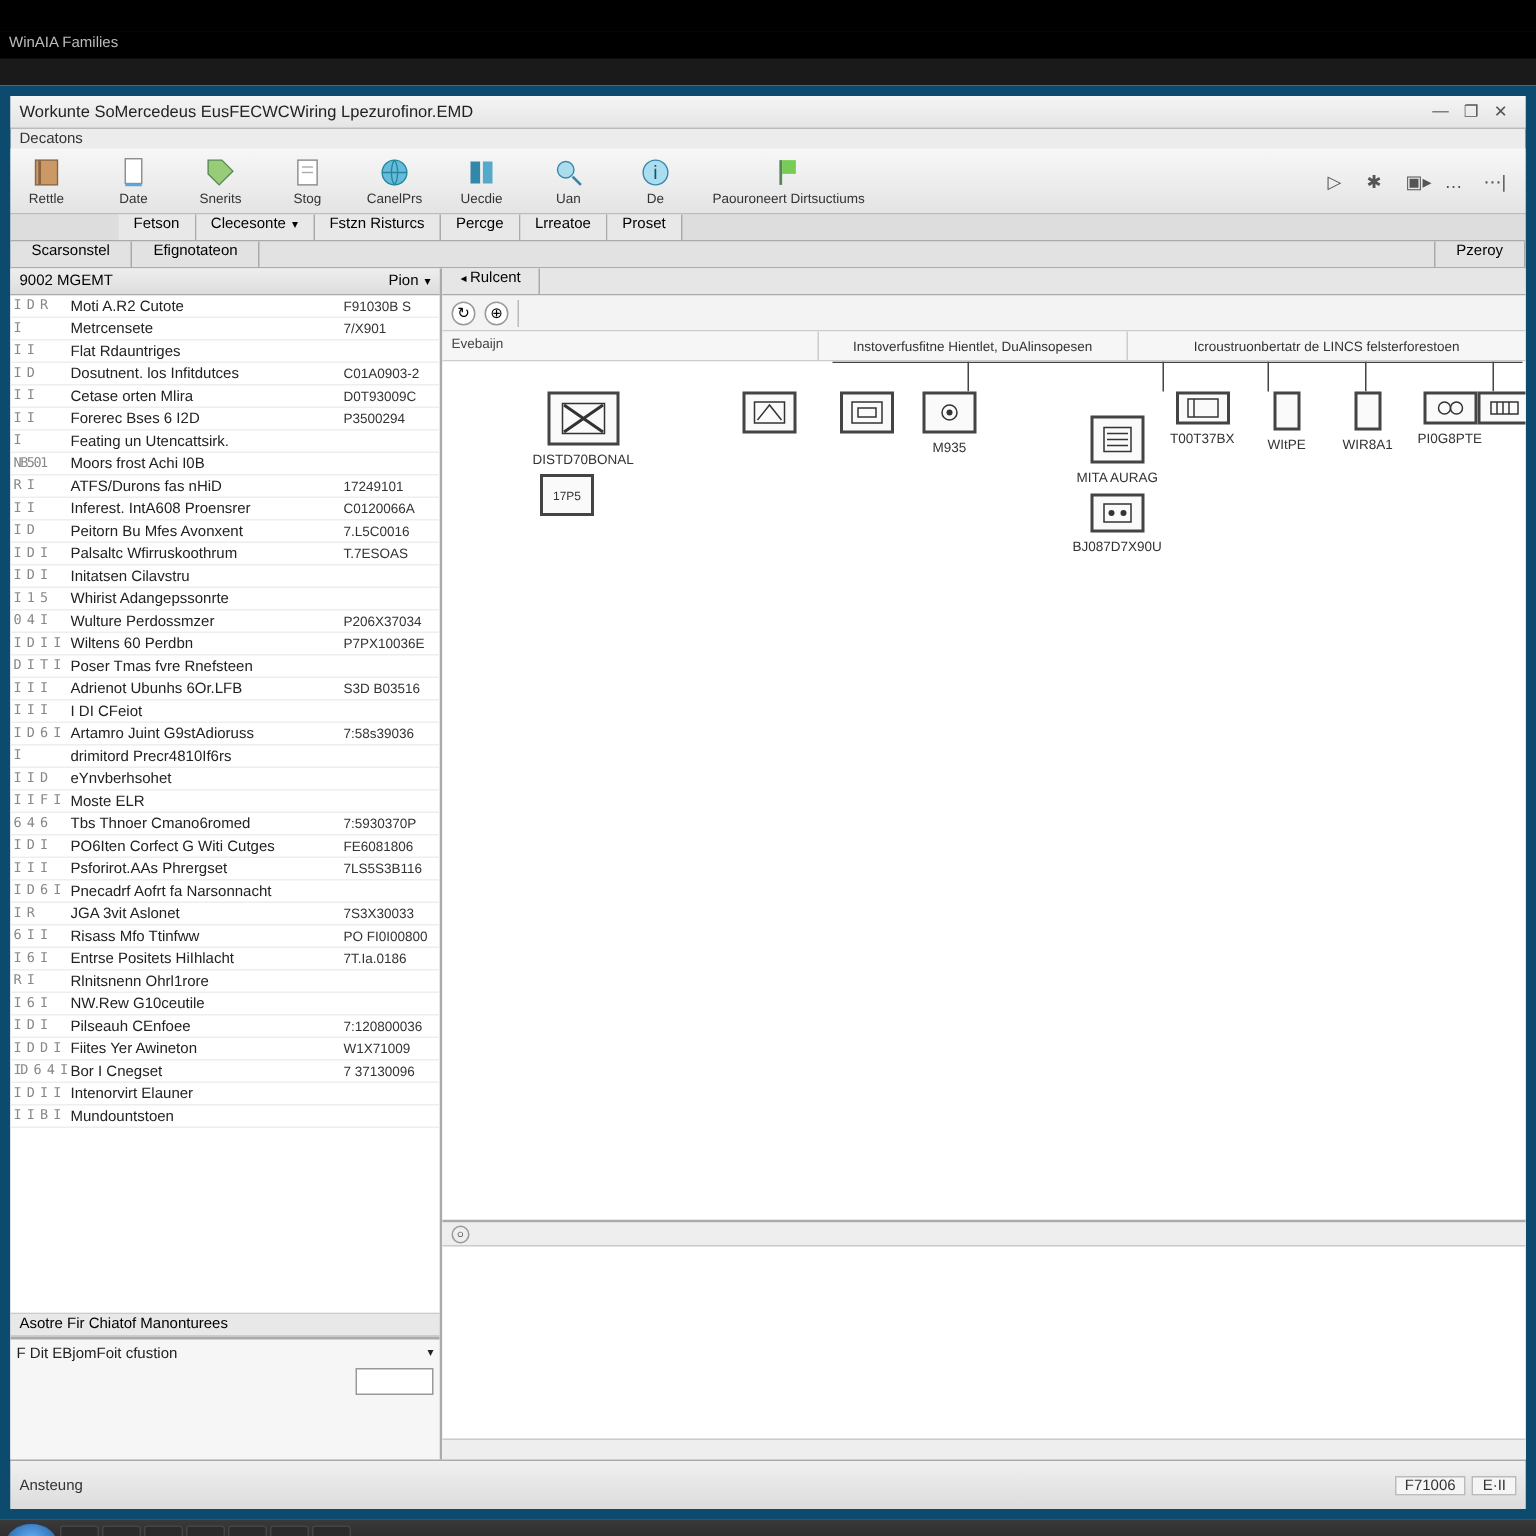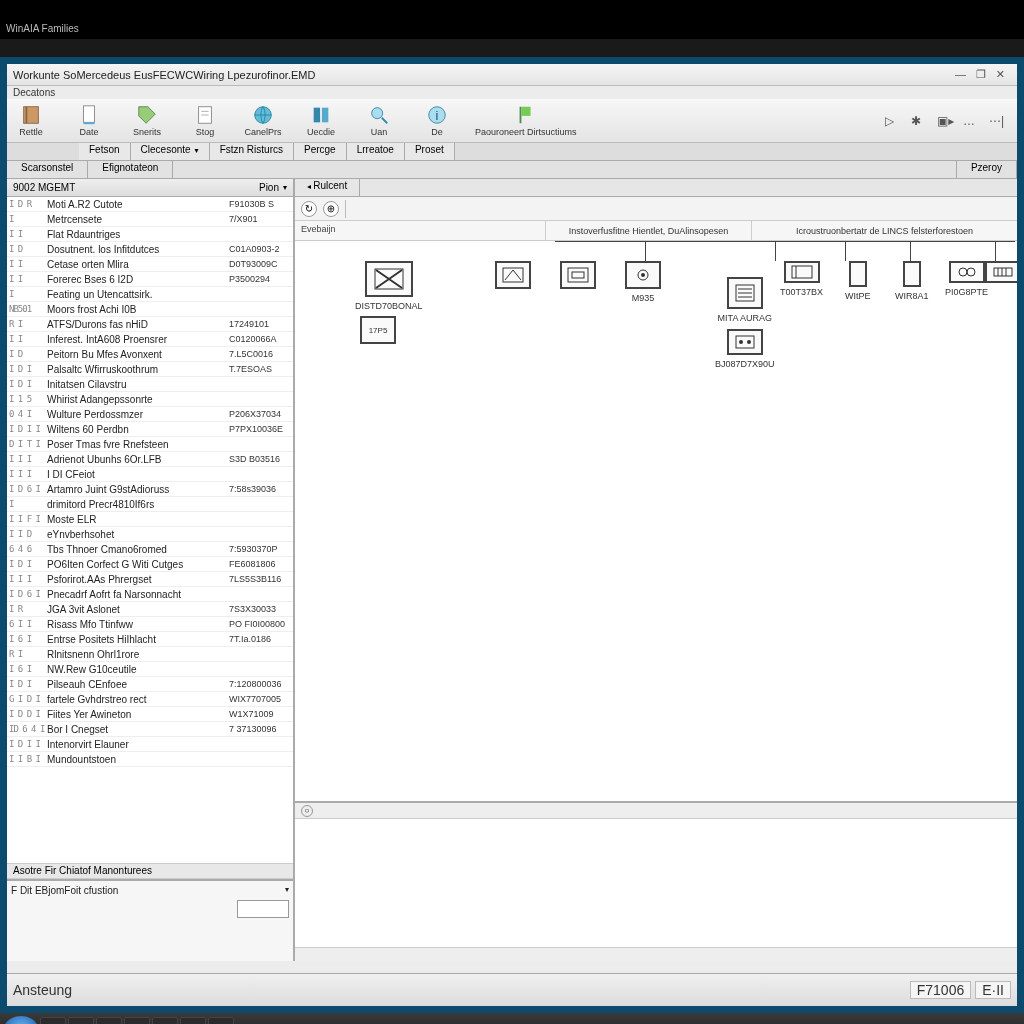--- a/index.html
+++ b/index.html
@@ -50,21 +50,21 @@
 .node .box { width: 36px; height: 28px; border: 2px solid #444; background: #fafafa; display: flex; align-items: center; justify-content: center; font-size: 8px; }
 .node .box.big { width: 48px; height: 36px; }
 .node .lbl { margin-top: 4px; text-align: center; }
 .stem { position: absolute; width: 1px; background: #444; }
 .bus { position: absolute; height: 1px; background: #444; }
 .lower { height: 160px; border-top: 2px solid #aaa; background: #fff; display: flex; flex-direction: column; }
 .lower-head { height: 16px; background: #eee; border-bottom: 1px solid #ccc; font-size: 10px; padding: 1px 6px; display:flex; align-items:center; }
 .lower-head .ic { width:12px;height:12px;border:1px solid #999;border-radius:50%;margin-right:4px;font-size:8px;display:flex;align-items:center;justify-content:center;}
 .lower-body { flex: 1; }
 .lower-scroll { height: 14px; background: #eee; border-top: 1px solid #ccc; }
-.statusbar { height: 18px; background: linear-gradient(#f0f0f0,#dcdcdc); border-top: 1px solid #aaa; font-size: 14px; display: flex; align-items: center; padding: 16px 6px; color: #333; justify-content: space-between; margin-top: 12px; }
+.statusbar { height: 18px; background: linear-gradient(#f0f0f0,#dcdcdc); border-top: 1px solid #aaa; font-size: 10px; display: flex; align-items: center; padding: 16px 6px; color: #333; justify-content: space-between; }
 .statusbar .r { display:flex; gap:4px; }
 .statusbar .cell { border:1px solid #bbb; padding:0 6px; background:#f5f5f5; }
 .taskbar { position: absolute; left: 0; right: 0; bottom: 0; height: 32px; background: linear-gradient(#3a3a3a,#181818); display: flex; align-items: center; padding: 0 4px; gap: 2px; }
 .start { width: 34px; height: 26px; background: radial-gradient(circle,#6fb6ff,#1a5fa0); border-radius: 50%; cursor: pointer; }
 .task-ic { width: 26px; height: 24px; background: #2b2b2b; border: 1px solid #444; border-radius: 2px; cursor: pointer; display:flex;align-items:center;justify-content:center;color:#9cf;font-size:11px;}
 svg { display: block; }
 </style>
 </head>
 <body>
 
@@ -282,27 +282,27 @@
               <span class="expanders">I D 6 I</span>
               <span class="row-name">Artamro Juint G9stAdioruss</span>
               <span class="row-code">7:58s39036</span>
             </div>
             <div class="tree-row">
               <span class="expanders">     I</span>
               <span class="row-name">drimitord Precr4810If6rs</span>
               <span class="row-code"></span>
             </div>
             <div class="tree-row">
+              <span class="expanders">I  I  D</span>
+              <span class="row-name">eYnvberhsohet</span>
+              <span class="row-code"></span>
+            </div>
+            <div class="tree-row">
               <span class="expanders">I I F I</span>
               <span class="row-name">Moste ELR</span>
-              <span class="row-code"></span>
-            </div>
-            <div class="tree-row">
-              <span class="expanders">I  I  D</span>
-              <span class="row-name">eYnvberhsohet</span>
               <span class="row-code"></span>
             </div>
             <div class="tree-row">
               <span class="expanders">6  4  6</span>
               <span class="row-name">Tbs Thnoer Cmano6romed</span>
               <span class="row-code">7:5930370P</span>
             </div>
             <div class="tree-row">
               <span class="expanders">I D I</span>
               <span class="row-name">PO6Iten Corfect G Witi Cutges</span>
@@ -340,25 +340,20 @@
             </div>
             <div class="tree-row">
               <span class="expanders">I 6 I</span>
               <span class="row-name">NW.Rew G10ceutile</span>
               <span class="row-code"></span>
             </div>
             <div class="tree-row">
               <span class="expanders">I  D  I</span>
               <span class="row-name">Pilseauh CEnfoee</span>
               <span class="row-code">7:120800036</span>
-            </div>
-            <div class="tree-row">
-              <span class="expanders">G I D I</span>
-              <span class="row-name">fartele Gvhdrstreo rect</span>
-              <span class="row-code">WIX7707005</span>
             </div>
             <div class="tree-row">
               <span class="expanders">I D D I</span>
               <span class="row-name">Fiites Yer Awineton</span>
               <span class="row-code">W1X71009</span>
             </div>
             <div class="tree-row">
               <span class="expanders">ID 6 4  I</span>
               <span class="row-name">Bor I Cnegset</span>
               <span class="row-code">7 37130096</span>
@@ -432,21 +427,21 @@
                 </div>
             </div>
             <div class="node" style="left:265px;top:20px">
               <div class="box">
                   <svg width="22" height="16">
                     <rect x="1" y="1" width="20" height="14" fill="none" stroke="#333"></rect>
                     <rect x="5" y="5" width="12" height="6" fill="none" stroke="#333"></rect>
                   </svg>
                 </div>
             </div>
-            <div class="node" style="left:330px;top:20px">
+            <div class="node" style="left:320px;top:20px">
               <div class="box">
                   <svg width="22" height="16">
                     <circle cx="11" cy="8" r="5" fill="none" stroke="#333"></circle>
                     <circle cx="11" cy="8" r="2" fill="#333"></circle>
                   </svg>
                 </div>
               <div class="lbl">M935</div>
             </div>
             <div class="node" style="left:420px;top:36px">
               <div class="box" style="height:32px">

